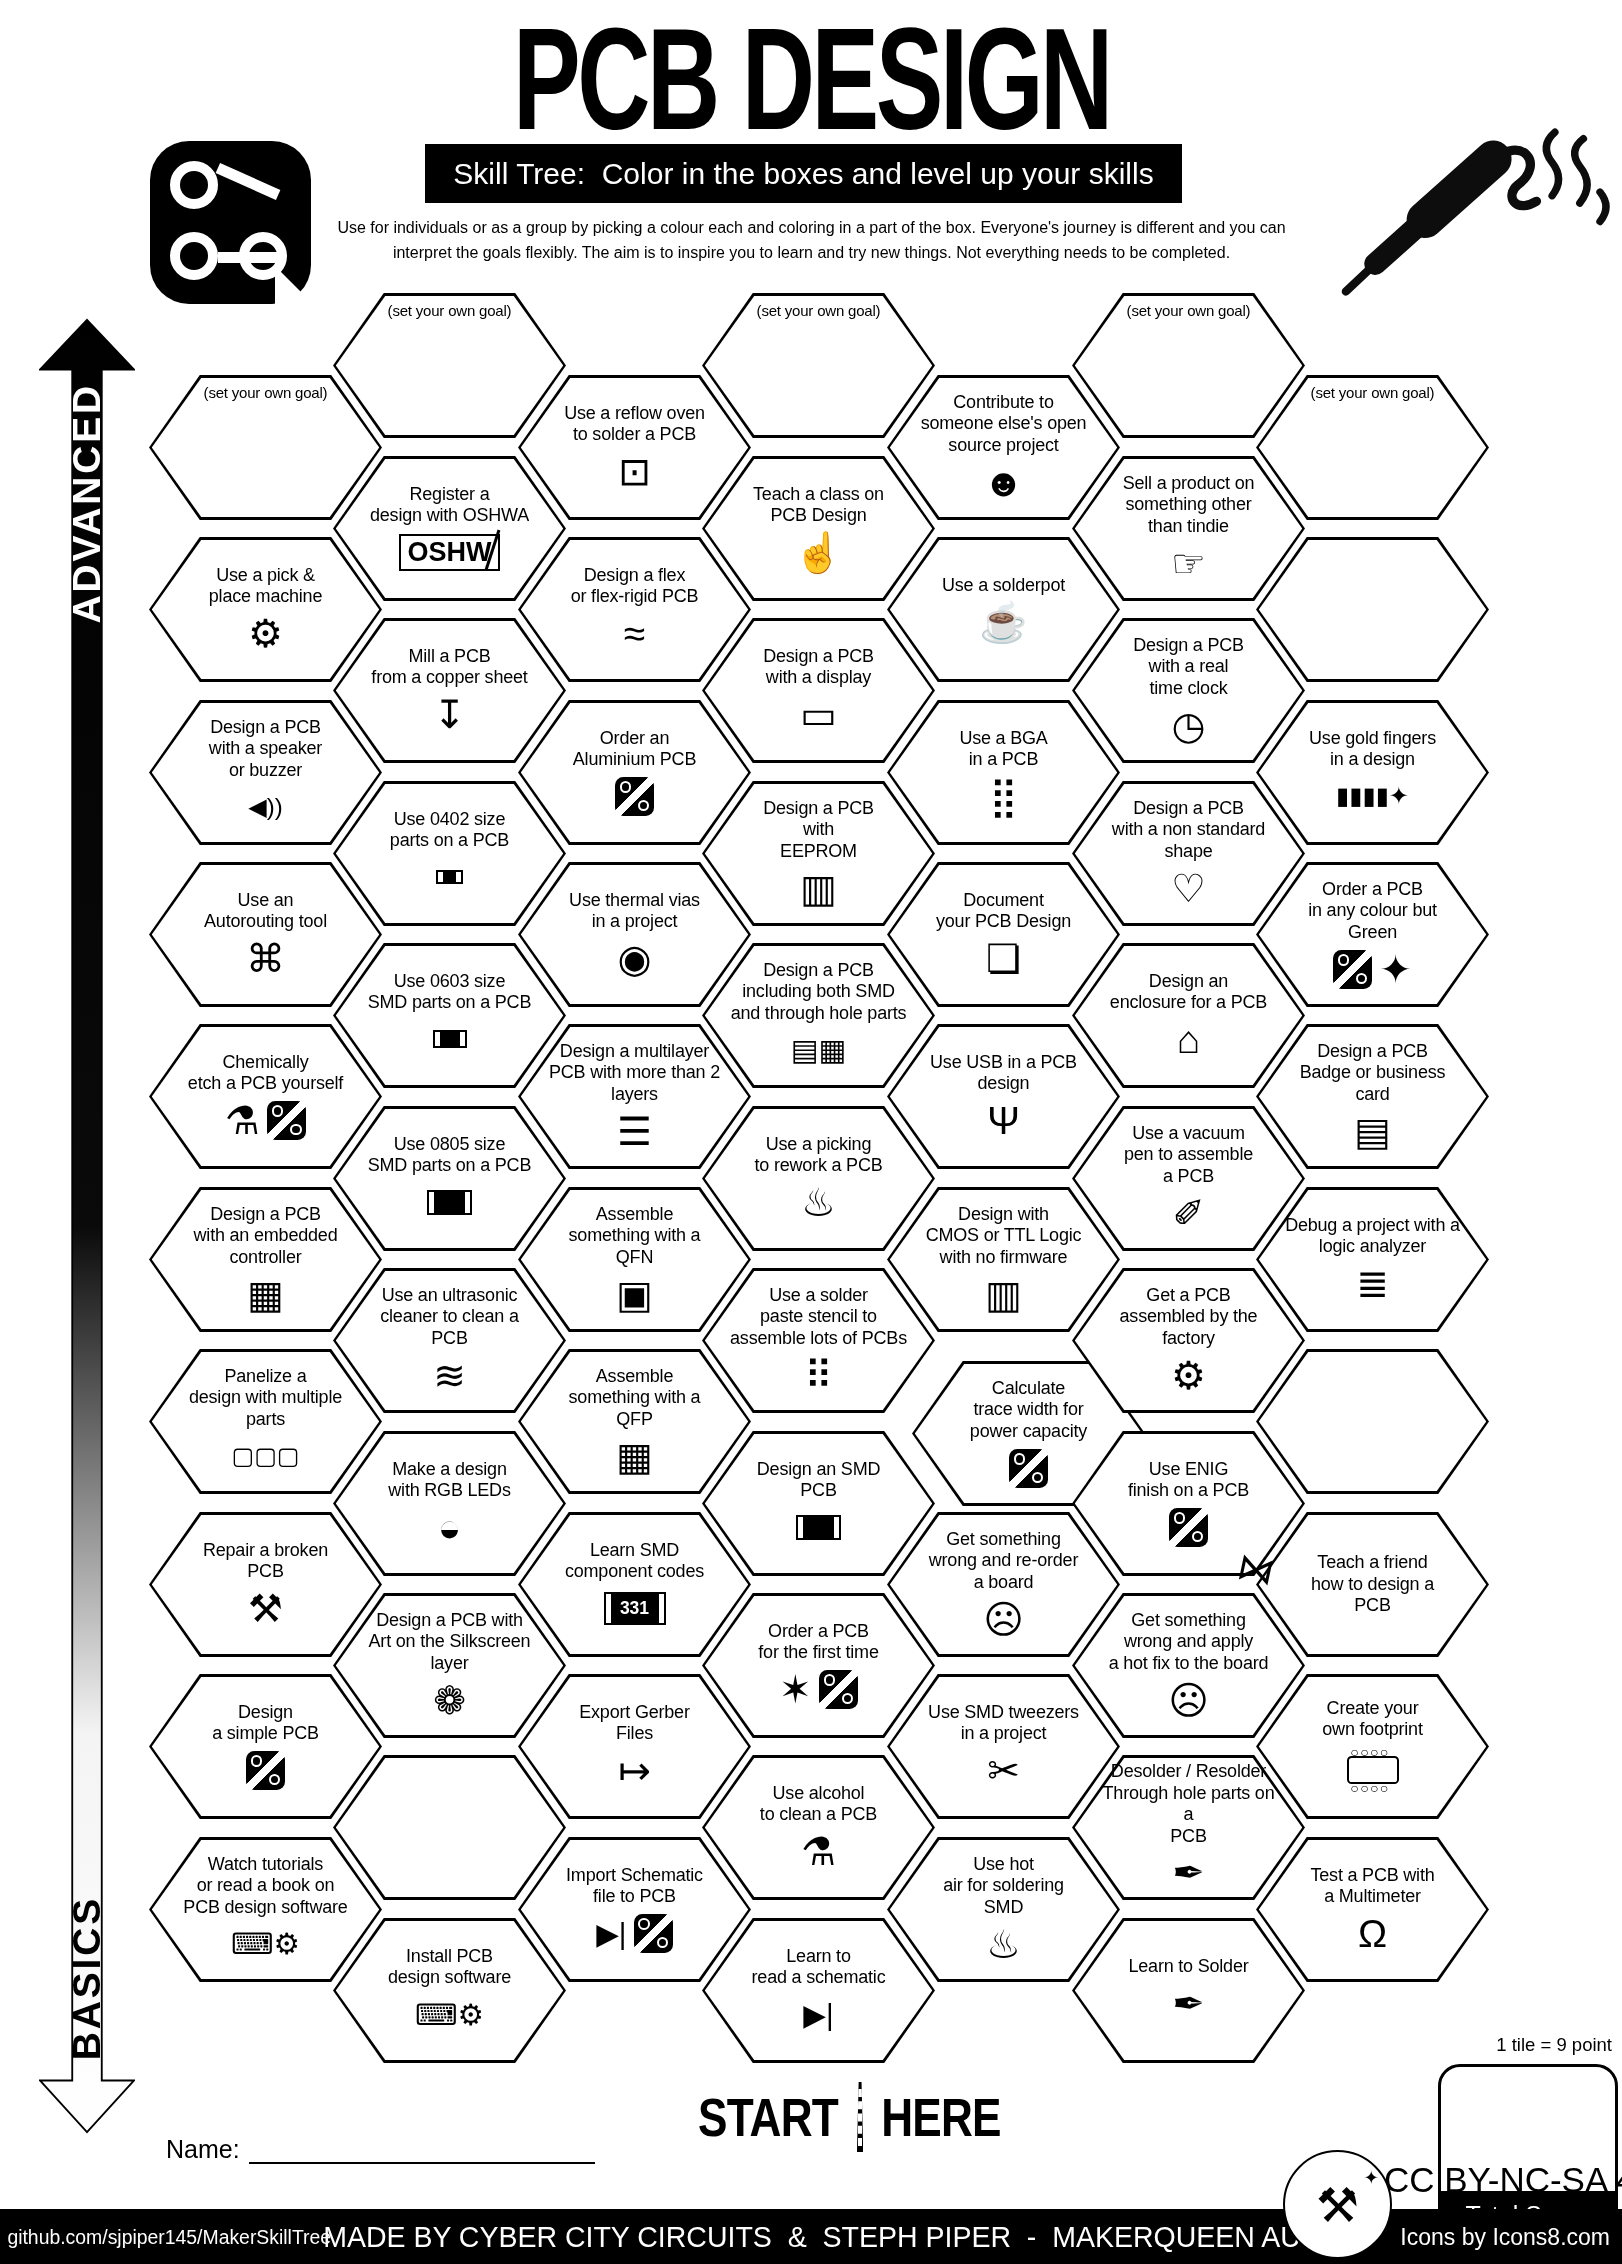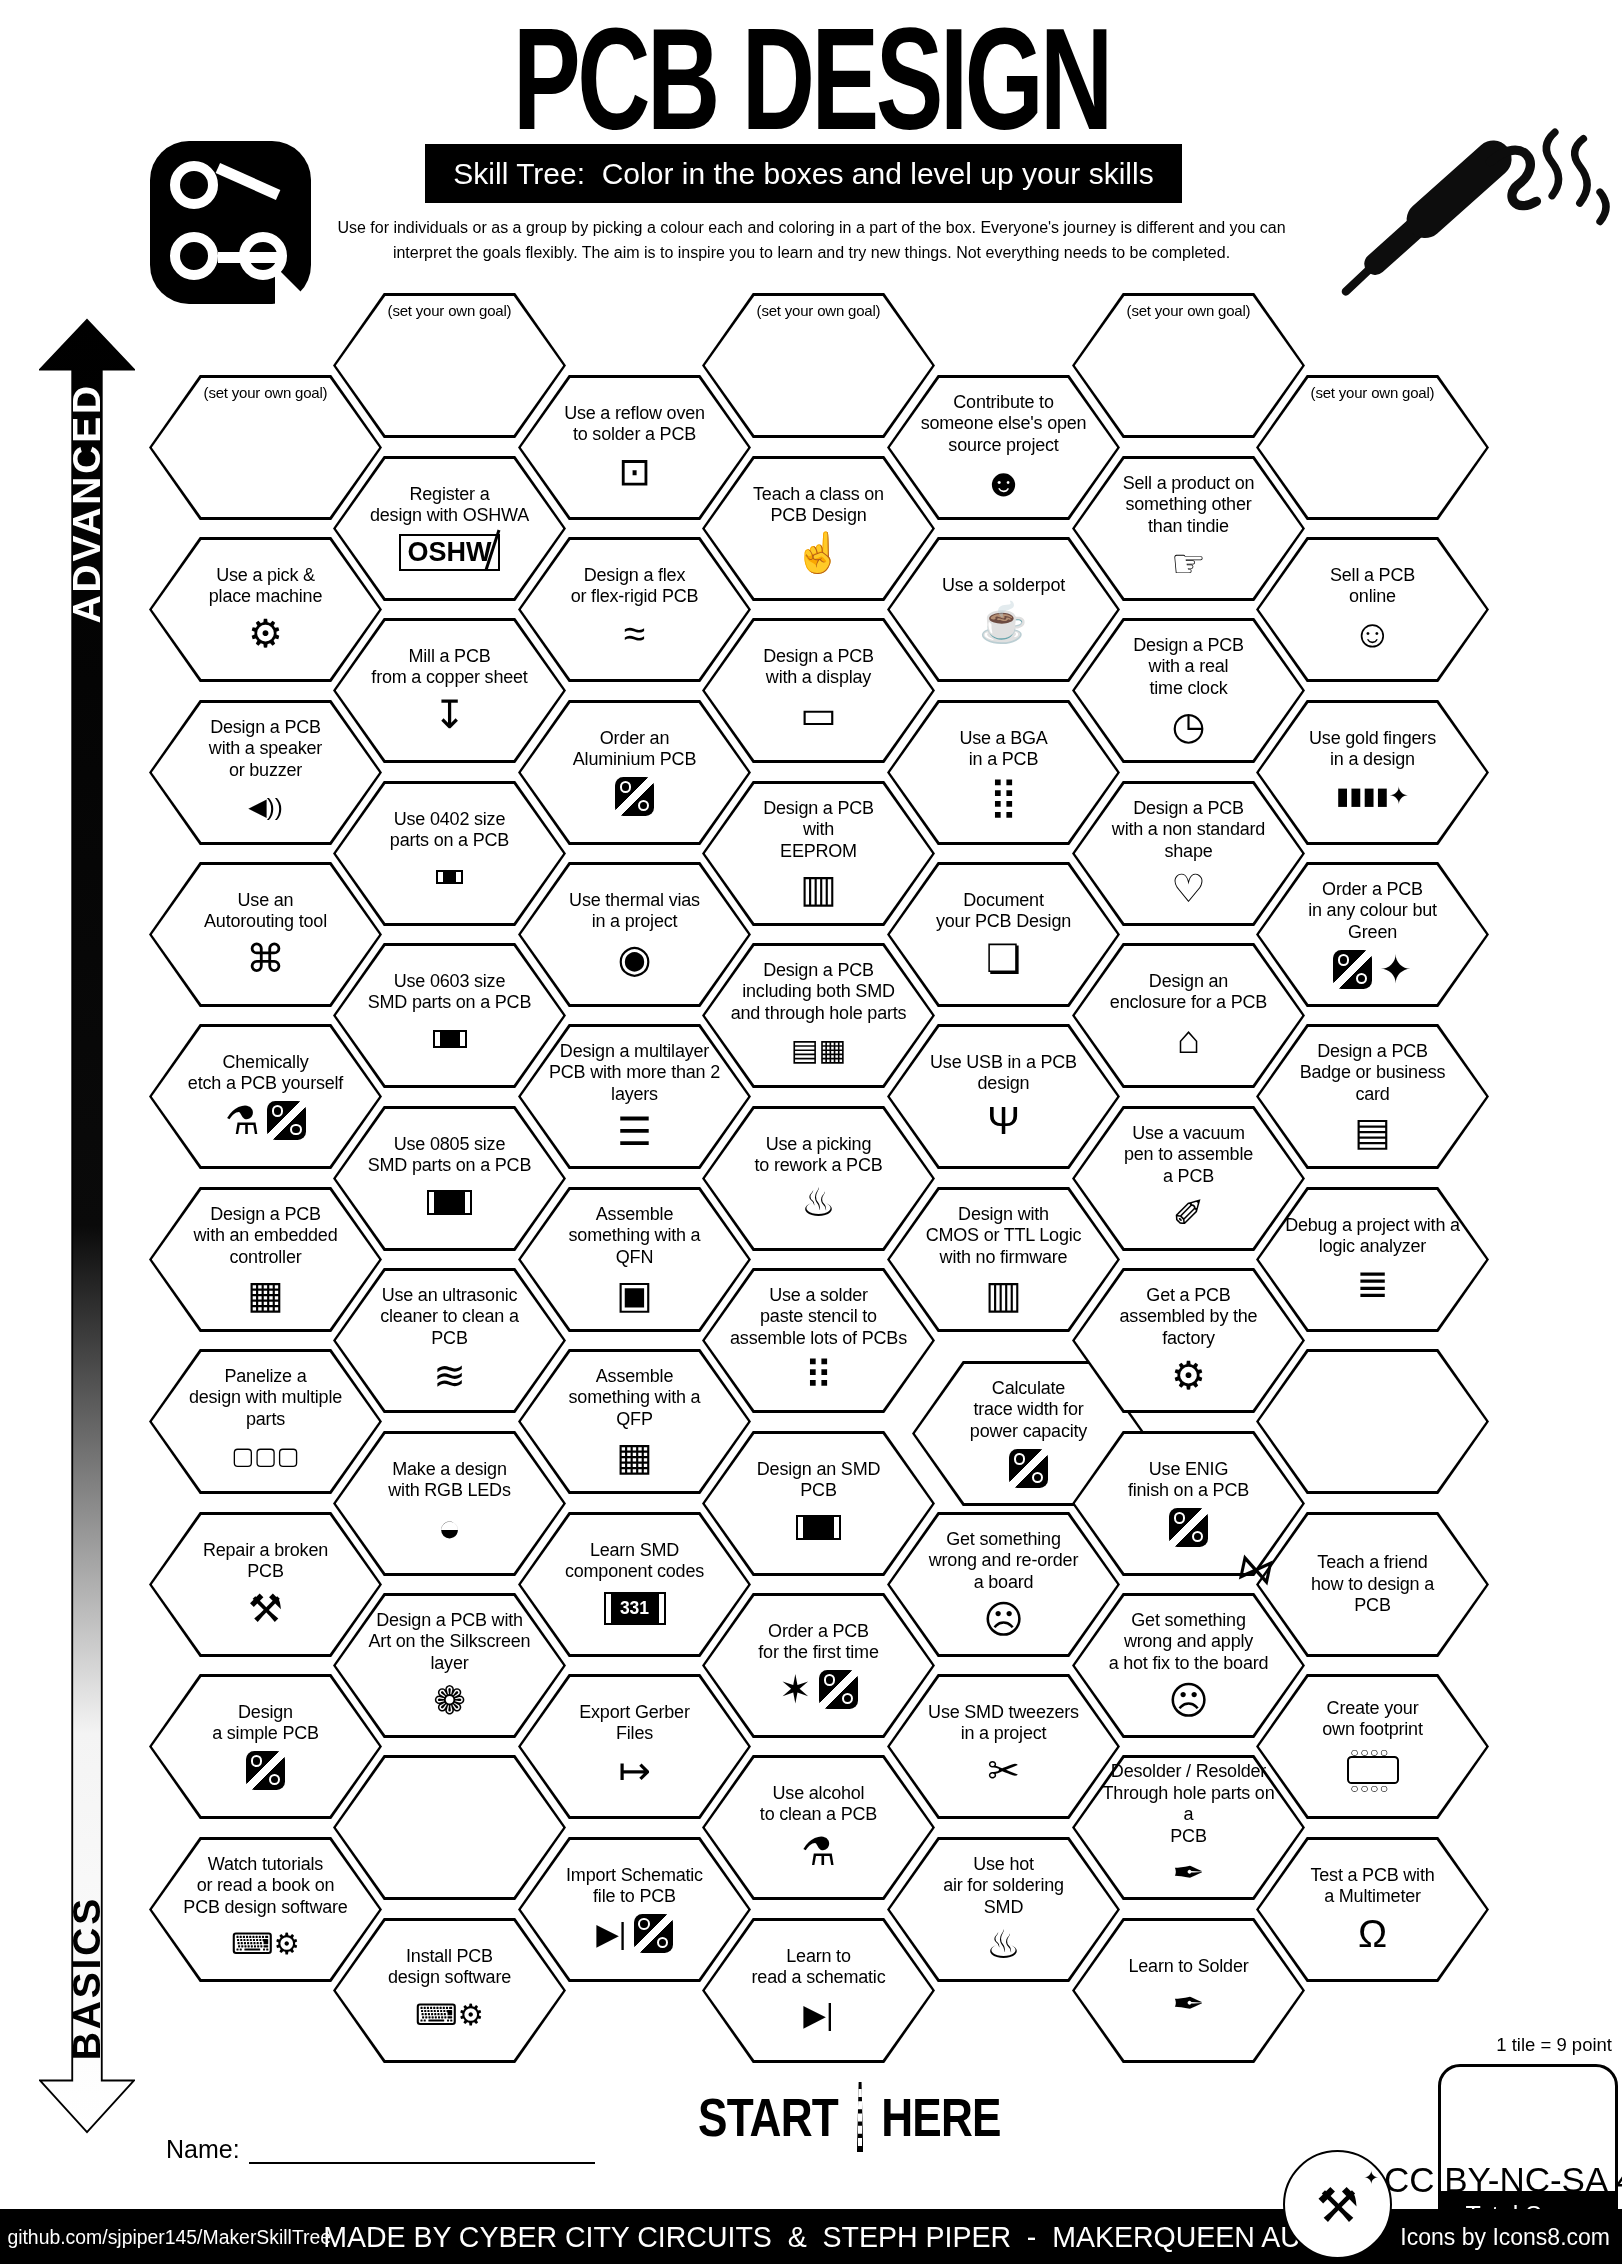--- a/index.html
+++ b/index.html
@@ -841,27 +841,20 @@
       <div class="hex goal" style="left: 1256px; top: 375px;">
         <div class="hb"></div>
         <div class="hf"></div>
         <div class="ct">
           <div class="lb">(set your own goal)</div>
         </div>
       </div>
       <div class="hex" style="left: 1256px; top: 537px;">
         <div class="hb"></div>
         <div class="hf"></div>
-        <div class="ct">
-          <div class="lb">Sell a PCB
-online</div>
-          <div class="irow">
-            <span class="gly" style="font-size: 39px;">☺</span>
-          </div>
-        </div>
       </div>
       <div class="hex" style="left: 1256px; top: 700px;">
         <div class="hb"></div>
         <div class="hf"></div>
         <div class="ct">
           <div class="lb">Use gold fingers
 in a design</div>
           <div class="irow">
             <span class="gly" style="font-size: 24px;">▮▮▮▮✦</span>
           </div>

